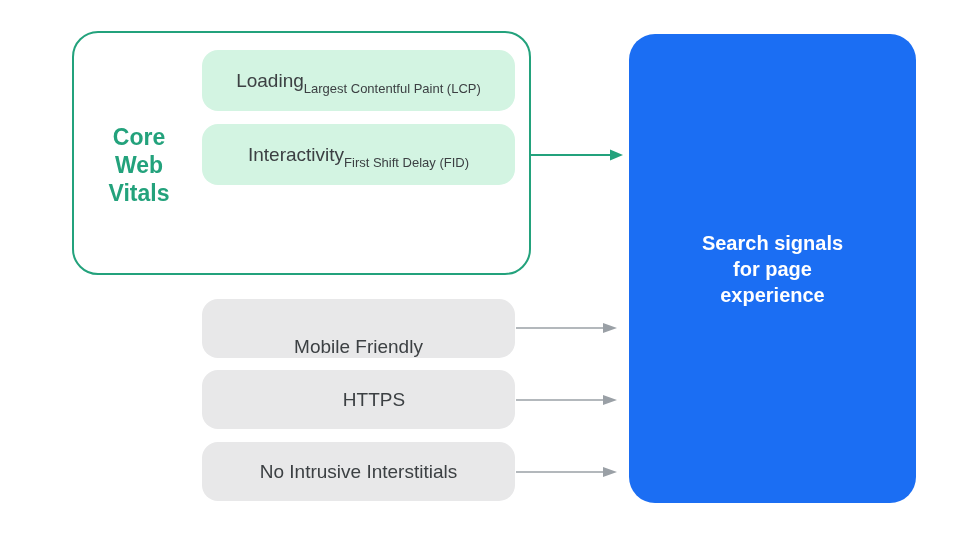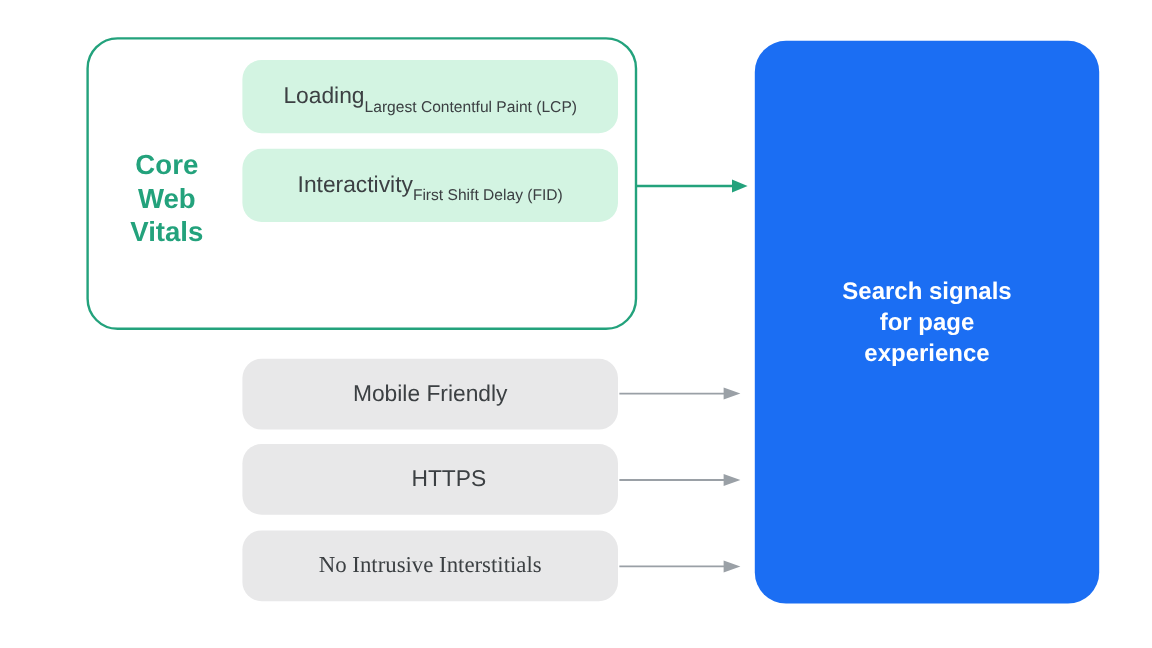--- a/index.html
+++ b/index.html
@@ -57,23 +57,23 @@
     font-size: 19px; font-weight: 500; line-height: 22px;
   }
   .pill-sub {
     color: var(--text-dark);
     font-size: 13px; font-weight: normal; line-height: 16px;
     margin-top: 16px;
   }
   .pill.green.p1 { top: 50px; }
   .pill.green.p2 { top: 124px; }
   .pill.green.p3 { top: 197px; }
-  .pill.gray.g1 { top: 299px; }
+  .pill.gray.g1 { top: 299px; align-items: flex-end; }
   .pill.gray.g2 { top: 370px; padding-left: 31px; }
-  .pill.gray.g3 { top: 442px; font-family: Liberation Serif, serif; }
+  .pill.gray.g3 { top: 442px; }
   
   .result-box {
     position: absolute;
     left: 629px; top: 34px;
     width: 287px; height: 469px;
     background: var(--blue);
     border-radius: 26px;
     display: flex; align-items: center; justify-content: center;
     text-align: center;
   }

